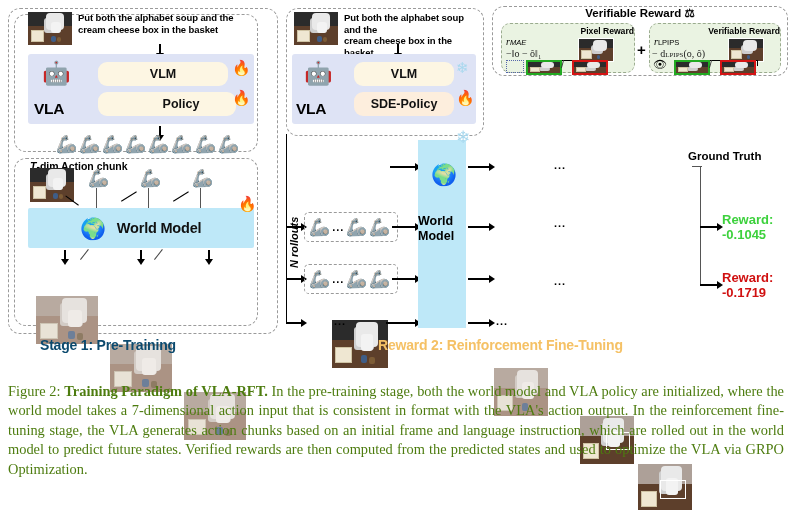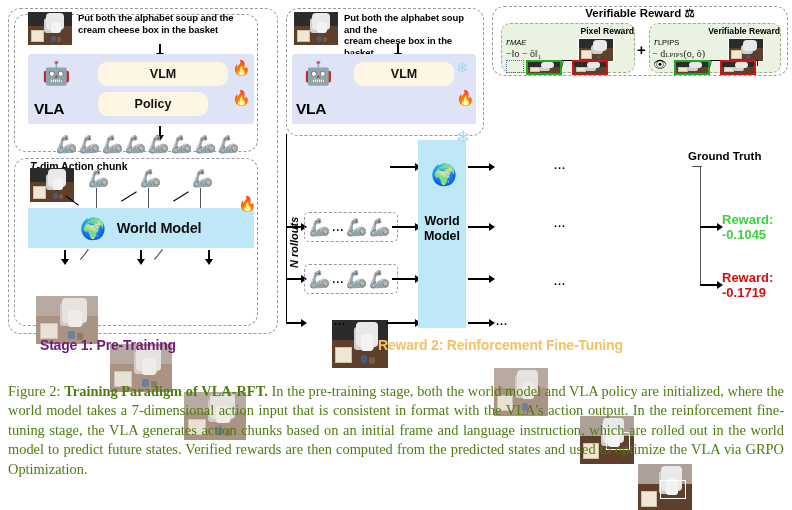--- a/index.html
+++ b/index.html
@@ -6,21 +6,21 @@
   body{
     width:792px;height:510px;background:#ffffff;overflow:hidden;
     font-family:"Liberation Sans",sans-serif;color:#000;
   }
   .figure{position:relative;width:792px;height:510px;}
   .diagram{position:absolute;left:0;top:0;width:792px;height:370px;}
 
   
   .abs{position:absolute;}
   .dashed{border:1.6px dashed #9a9a9a;border-radius:12px;}
-  .ctext{text-align:center;}
+  .ctext{text-align:left;}
   .bold{font-weight:bold;}
 
   
   .scene{position:relative;overflow:hidden;background:#6b4a33;}
   .scene .floor{position:absolute;left:0;right:0;bottom:0;height:58%;background:#5d3f2b;}
   .scene .wall{position:absolute;left:0;right:0;top:0;height:42%;background:#2b2b2b;}
   .scene .arm{position:absolute;top:4%;left:42%;width:40%;height:52%;background:#e9e9e9;border-radius:4px;
               box-shadow:-3px 4px 0 -1px #cfcfcf;}
   .scene .arm2{position:absolute;top:30%;left:52%;width:22%;height:34%;background:#f3f3f3;border-radius:3px;}
   .scene .basket{position:absolute;left:6%;bottom:10%;width:26%;height:30%;background:#efe7d2;border:1px solid #cfc3a4;}
@@ -136,21 +136,21 @@
         <div class="instr-text">cream cheese box in the basket</div>
       </div>
     </div>
     <div class="arrow-v" style="left:159px;top:44px;height:10px;"></div>
 
     <div class="vla-box" style="left:28px;top:54px;width:226px;height:70px;">
       <div class="robot-glyph" style="left:14px;top:8px;">🤖</div>
       <div class="vla-label" style="left:6px;top:46px;">VLA</div>
       <div class="module" style="left:70px;top:8px;width:130px;height:24px;">VLM</div>
       <div class="fire" style="left:204px;top:6px;">🔥</div>
-      <div class="module" style="left:70px;top:38px;width:110px;height:24px;">Policy</div>
+      <div class="module" style="left:70px;top:38px;width:110px;height:24px;padding-left:28px;">Policy</div>
       <div class="fire" style="left:204px;top:36px;">🔥</div>
     </div>
     <div class="arrow-v" style="left:159px;top:126px;height:10px;"></div>
 
     <div class="armrow" style="left:56px;top:136px;gap:2px;">
       <span class="armicon">🦾</span>
       <span class="armicon">🦾</span>
       <span class="armicon">🦾</span>
       <span class="armicon">🦾</span>
       <span class="armicon">🦾</span>
@@ -216,21 +216,21 @@
     <div class="scene pred abs" style="left:184px;top:262px;width:62px;height:48px;">
       <div class="wall"></div>
         <div class="floor"></div>
         <div class="arm"></div>
       <div class="arm2"></div>
         <div class="basket"></div>
         <div class="can"></div>
         <div class="can2"></div>
     </div>
 
-    <div class="stage-label" style="left:40px;top:337px;color:#701a75;">Stage 1: Pre-Training</div>
+    <div class="stage-label" style="left:40px;top:337px;color:#0c4a6e;">Stage 1: Pre-Training</div>
 
     <div class="abs dashed" style="left:286px;top:8px;width:196px;height:126px;"></div>
 
     <div class="instr-row" style="left:294px;top:12px;width:186px;">
       <div class="scene instr-thumb">
         <div class="wall"></div>
           <div class="floor"></div>
           <div class="arm"></div>
         <div class="arm2"></div>
           <div class="basket"></div>
@@ -242,20 +242,21 @@
         <div class="instr-text">cream cheese box in the basket</div>
       </div>
     </div>
     <div class="arrow-v" style="left:397px;top:44px;height:10px;"></div>
 
     <div class="vla-box" style="left:292px;top:54px;width:184px;height:70px;">
       <div class="robot-glyph" style="left:12px;top:8px;">🤖</div>
       <div class="vla-label" style="left:4px;top:46px;">VLA</div>
       <div class="module" style="left:62px;top:8px;width:100px;height:24px;">VLM</div>
       <div class="snow" style="left:164px;top:6px;color:#a8d8ee;">❄</div>
+      <div class="module sde" style="left:62px;top:38px;width:100px;height:24px;">SDE-Policy</div>
       <div class="fire" style="left:164px;top:36px;">🔥</div>
     </div>
 
     <div class="abs dashed" id="reward-panel">
       <div class="vr-title">
         <span>Verifiable Reward</span>
         <span>⚖</span>
       </div>
 
       <div class="reward-card" style="left:8px;width:132px;">

